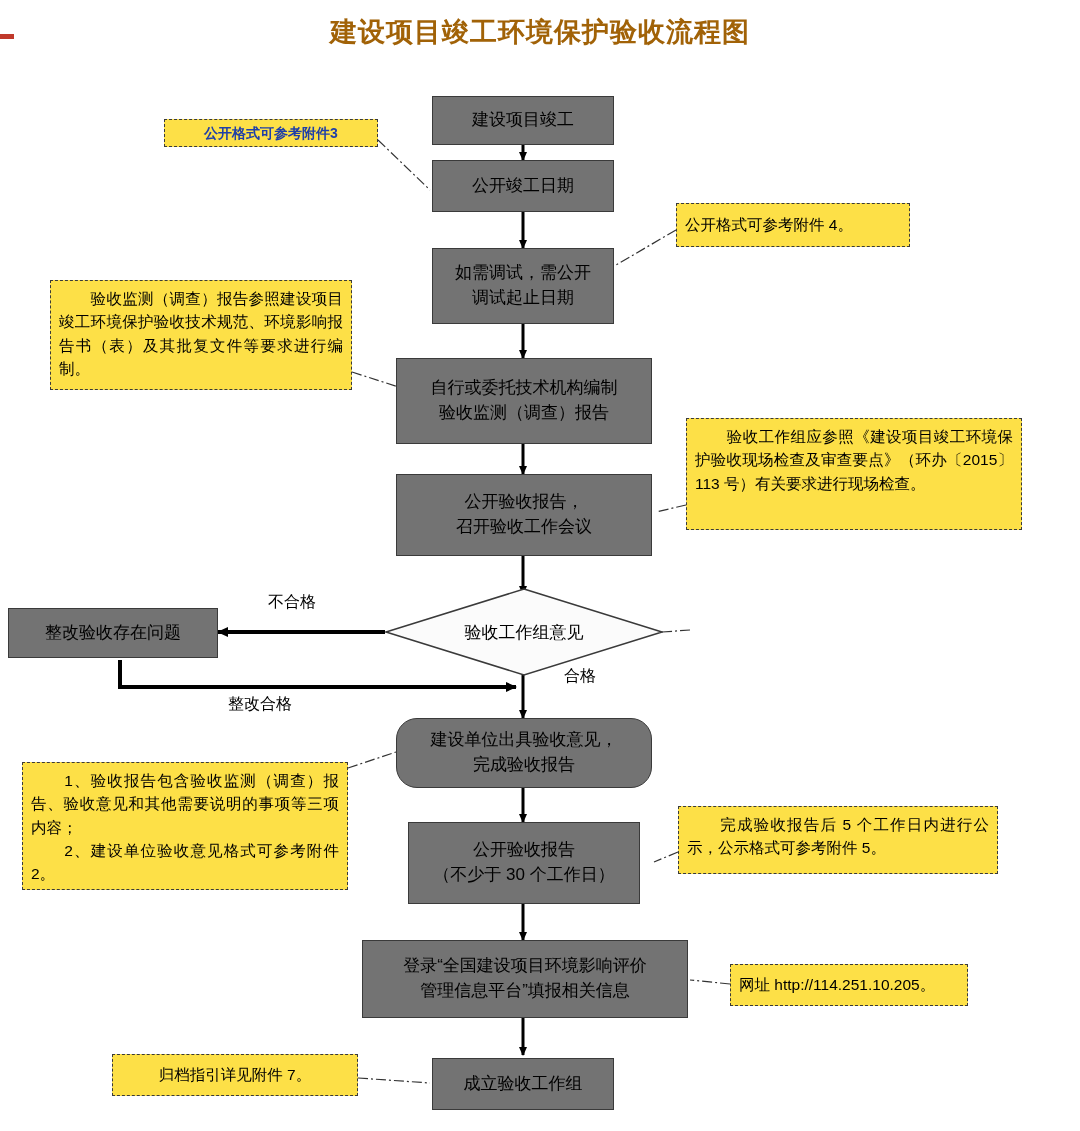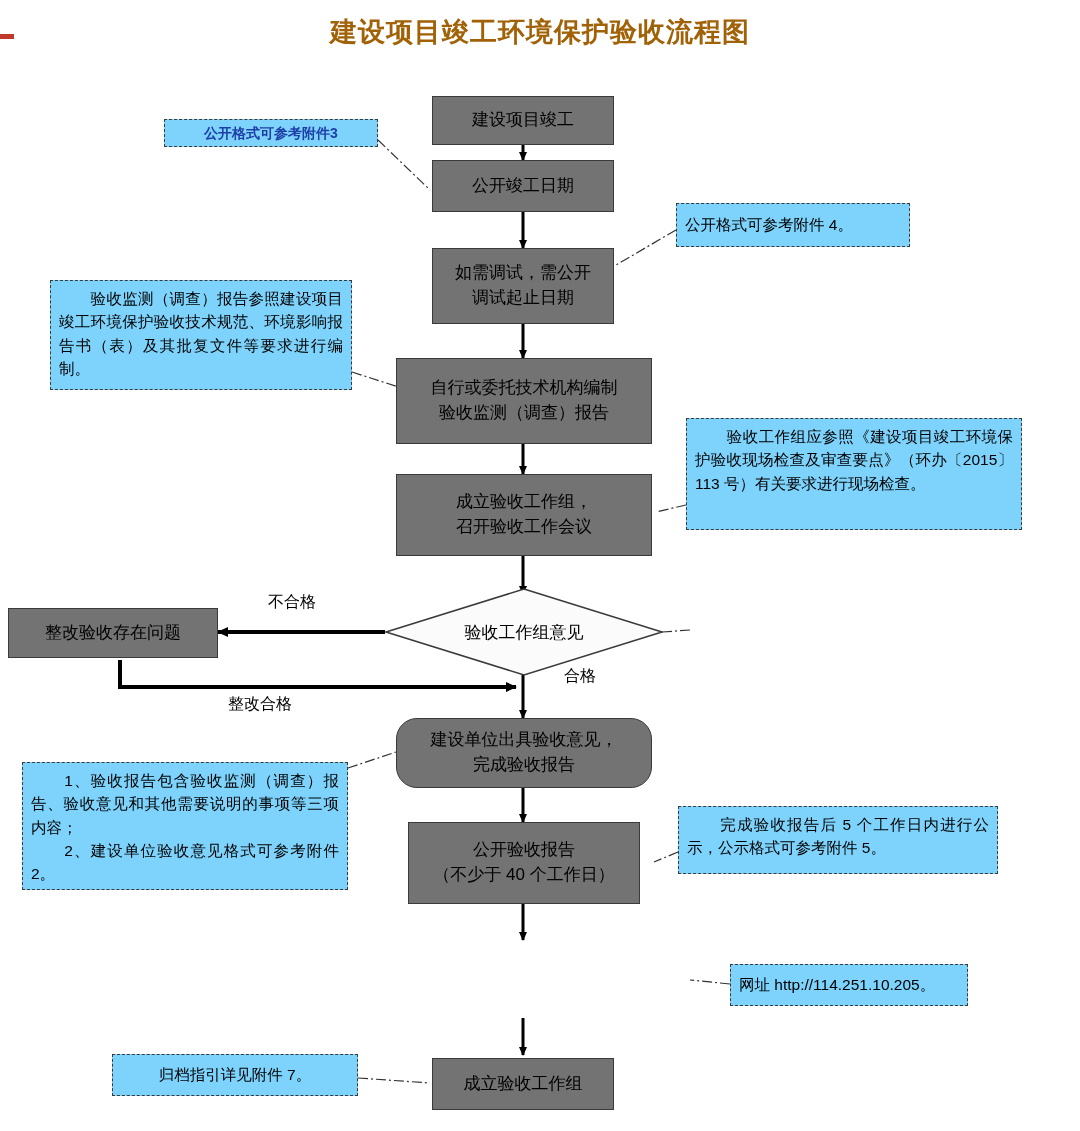--- a/index.html
+++ b/index.html
@@ -40,21 +40,21 @@
     text-align: center;
     font-size: 17px;
     line-height: 1.45;
     color: #000;
     padding: 2px 16px;
   }
   .note {
     position: absolute;
     box-sizing: border-box;
     border: 1px dashed #3a3a3a;
-    background: #7dd3fc;
+    background: #fde047;
     font-size: 15.5px;
     line-height: 1.5;
     color: #000;
     padding: 6px 8px;
     text-align: justify;
   }
   .note.center {
     display: flex;
     align-items: center;
   }
@@ -168,21 +168,21 @@
     <span>如需调试，需公开
 调试起止日期</span>
   </div>
 
   <div class="node" style="left:396px; top:358px; width:256px; height:86px; white-space:pre-line;">
     <span>自行或委托技术机构编制
 验收监测（调查）报告</span>
   </div>
 
   <div class="node" style="left:396px; top:474px; width:256px; height:82px; white-space:pre-line;">
-    <span>成立验收工作组，
+    <span>公开验收报告，
 召开验收工作会议</span>
   </div>
 
   <div class="diamond-wrap" style="left:385px; top:588px; width:278px; height:88px;">
     <svg class="diamond" viewBox="0 0 278 88" preserveAspectRatio="none">
       <polygon points="139,1 277,44 139,87 1,44" fill="#fbfbfb" stroke="#3a3a3a" stroke-width="1.5"></polygon>
     </svg>
     <div class="diamond-label">验收工作组意见</div>
   </div>
 
@@ -190,23 +190,27 @@
     <span>整改验收存在问题</span>
   </div>
 
   <div class="node" style="left:396px; top:718px; width:256px; height:70px; white-space:pre-line;border-radius:21px;">
     <span>建设单位出具验收意见，
 完成验收报告</span>
   </div>
 
   <div class="node" style="left:408px; top:822px; width:232px; height:82px; white-space:pre-line;">
     <span>公开验收报告
-（不少于 40 个工作日）</span>
-  </div>
-
+（不少于 30 个工作日）</span>
+  </div>
+
+  <div class="node" style="left:362px; top:940px; width:326px; height:78px; white-space:pre-line;">
+    <span>登录“全国建设项目环境影响评价
+管理信息平台”填报相关信息</span>
+  </div>
 
   <div class="node" style="left:432px; top:1058px; width:182px; height:52px;">
     <span>成立验收工作组</span>
   </div>
 
   <div class="edge-label" style="left:268px; top:592px;">不合格</div>
   <div class="edge-label" style="left:564px; top:666px;">合格</div>
   <div class="edge-label" style="left:228px; top:694px;">整改合格</div>
 
   <div class="note blue" style="left:164px; top:119px; width:214px; height:28px;">公开格式可参考附件3</div>

